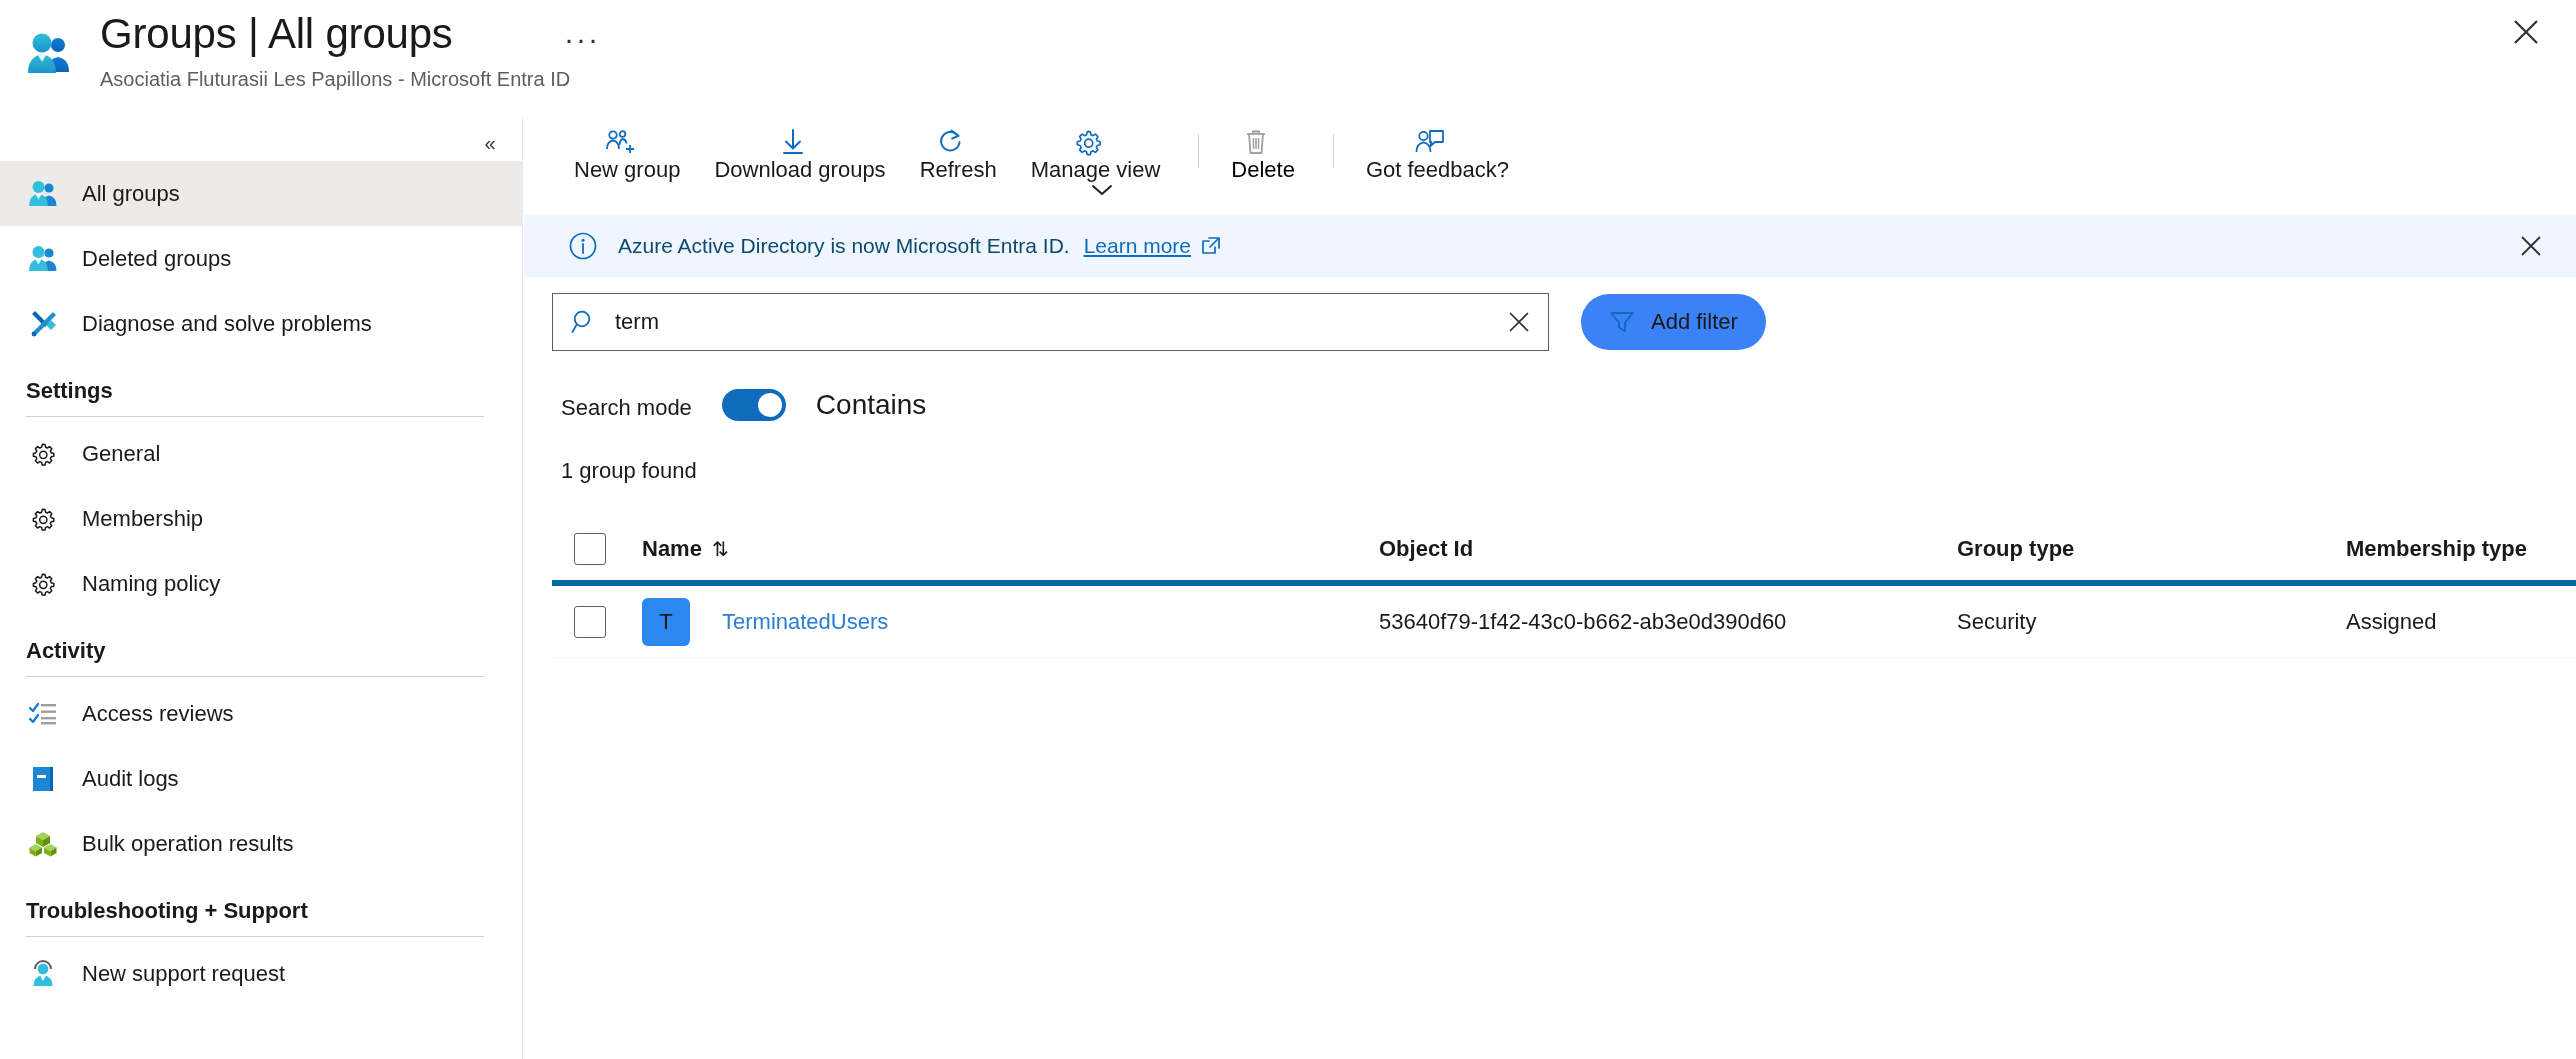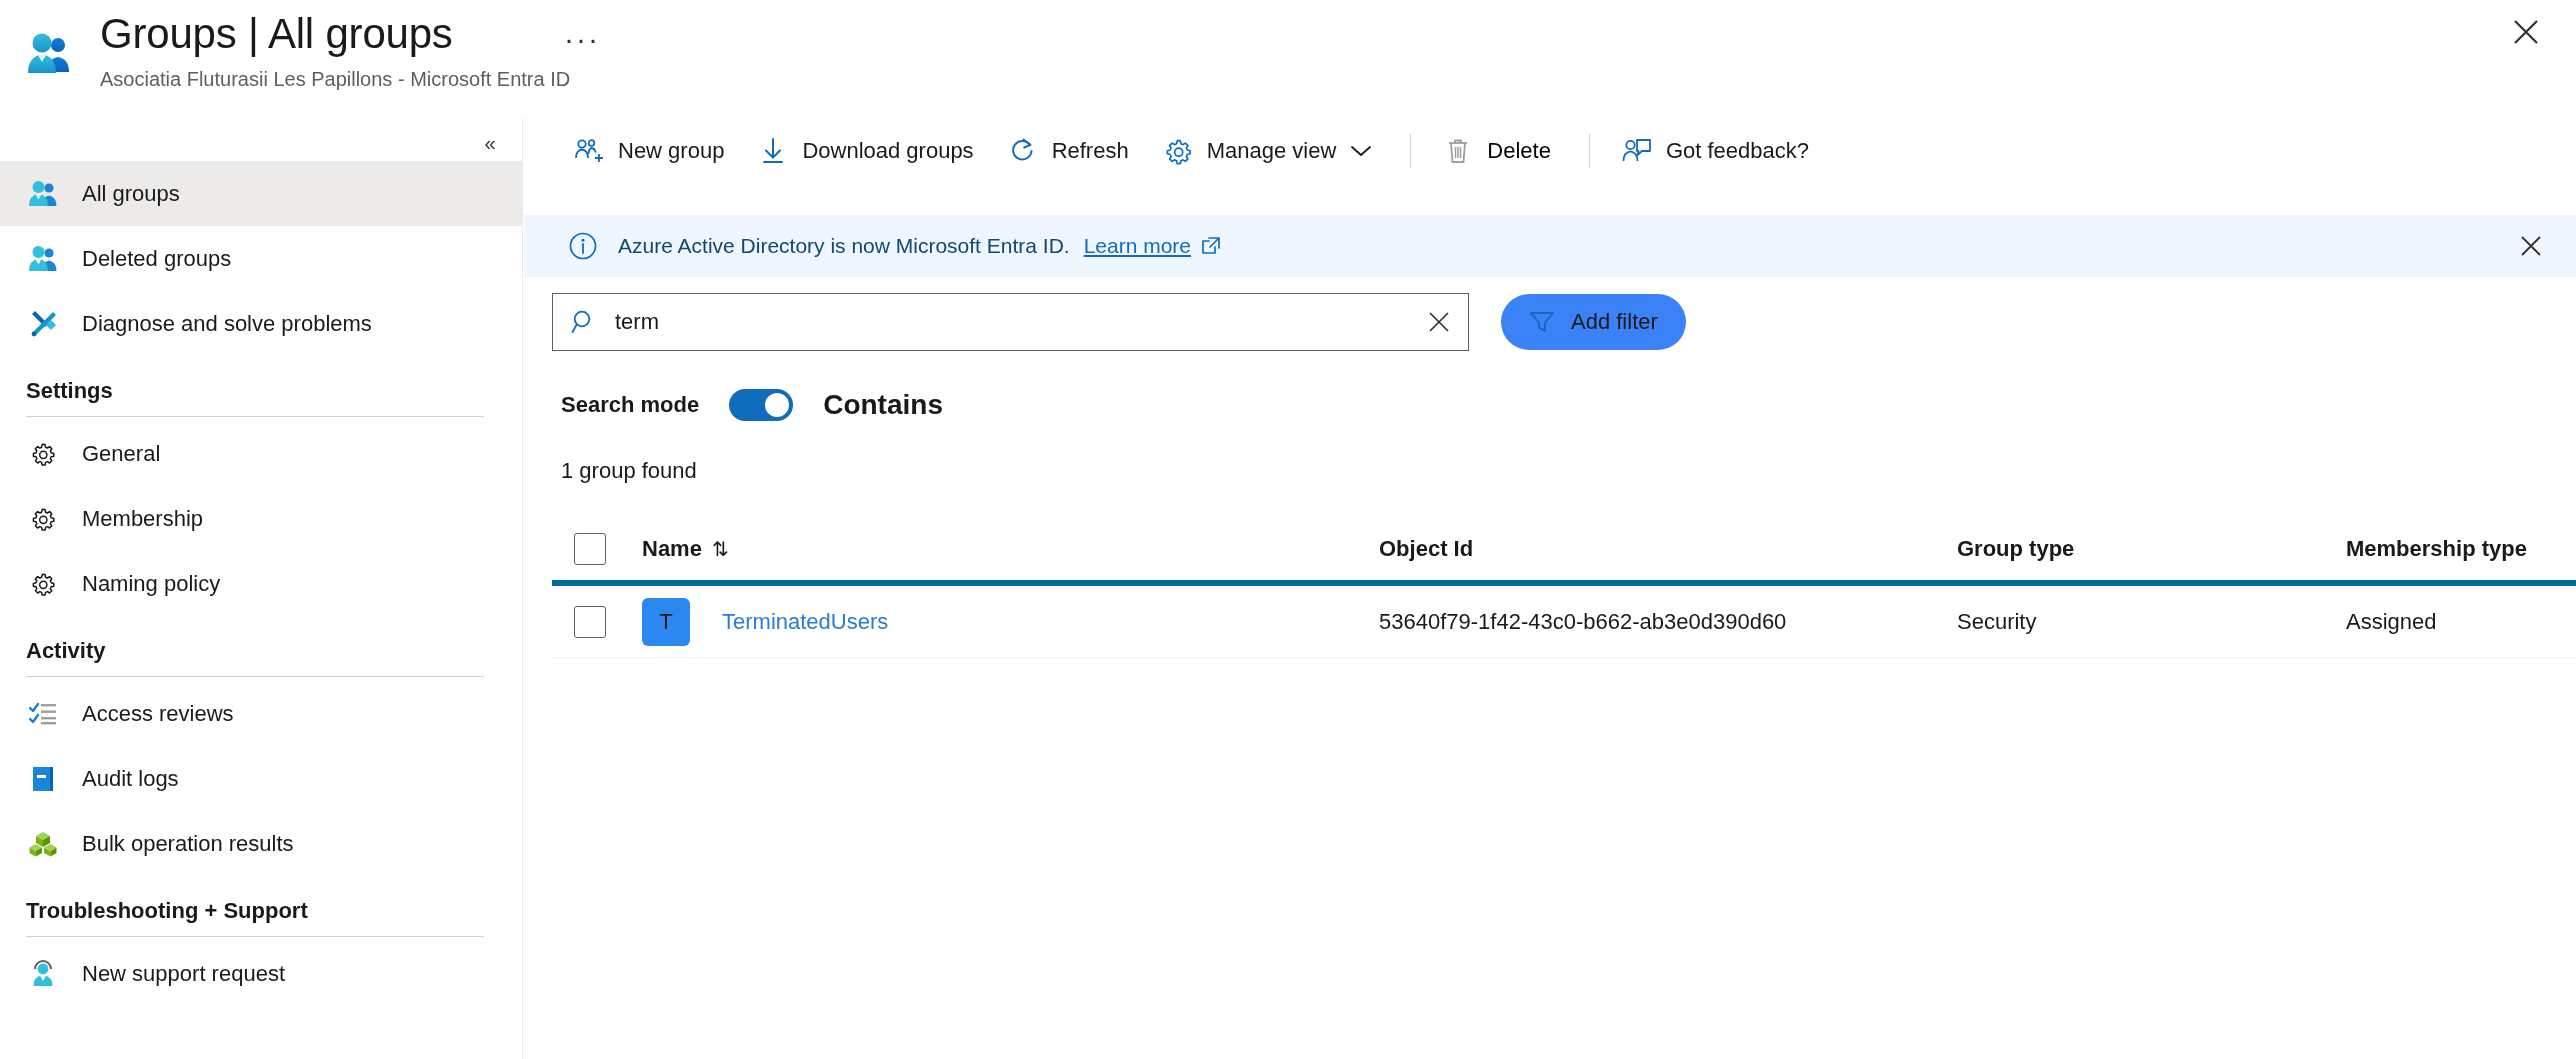--- a/index.html
+++ b/index.html
@@ -73,21 +73,21 @@
 
   
   .cmdbar {
     position: absolute; left: 524px; top: 118px;
     width: 2052px; height: 66px;
     display: flex; align-items: center; padding-left: 36px;
   }
   .cmd {
     display: flex; align-items: center; height: 48px;
     padding: 0 14px; margin-right: 6px; cursor: pointer;
-    font-size: 22px; color: #1b1a19; white-space: nowrap; border-radius: 2px;
+    font-size: 22px; color: #1b1a19; white-space: nowrap; border-radius: 2px; flex-direction: column;
   }
   .cmd.disabled { color: #000000; cursor: default; }
   .cmd-ico {
     width: 30px; height: 30px; margin-right: 14px;
     display: flex; align-items: center; justify-content: center; flex: 0 0 30px;
   }
   .cmd-chev { margin-left: 14px; display: flex; align-items: center; }
   .cmd-divider { width: 1px; height: 34px; background: #d2d0ce; margin: 0 18px; }
 
   
@@ -105,42 +105,42 @@
   .banner-ext { margin-left: 10px; display: inline-flex; align-items: center; cursor: pointer; }
   .banner-close {
     position: absolute; right: 28px; top: 50%; transform: translateY(-50%);
     width: 34px; height: 34px; cursor: pointer;
     display: flex; align-items: center; justify-content: center;
   }
 
   
   .search-row { position: absolute; left: 552px; top: 293px; display: flex; align-items: center; }
   .search-box {
-    width: 917px; height: 58px; border: 1px solid #605e5c; background: #fff;
+    width: 997px; height: 58px; border: 1px solid #605e5c; background: #fff;
     display: flex; align-items: center; position: relative;
   }
   .search-ico { margin-left: 18px; margin-right: 18px; display: flex; align-items: center; }
   .search-input {
     border: none; outline: none; font-size: 22px;
     font-family: "Liberation Sans", sans-serif;
     color: #1b1a19; background: transparent; flex: 1; height: 100%;
   }
   .search-clear {
     width: 46px; height: 46px; margin-right: 6px; cursor: pointer;
     display: flex; align-items: center; justify-content: center;
   }
   .addfilter {
     margin-left: 32px; height: 56px; border-radius: 28px; background: #3b82f6;
     display: flex; align-items: center; padding: 0 28px; cursor: pointer;
   }
   .addfilter-ico { margin-right: 16px; display: flex; align-items: center; }
   .addfilter-label { font-size: 22px; color: #1b1a19; }
 
   
-  .mode-row { position: absolute; left: 561px; top: 389px; display: flex; align-items: center; font-weight: bold; }
+  .mode-row { position: absolute; left: 561px; top: 389px; display: flex; align-items: flex-end; }
   .mode-label { font-size: 22px; color: #1b1a19; }
   .toggle {
     margin-left: 30px; width: 64px; height: 32px; border-radius: 16px;
     background: #0f6cbd; position: relative; cursor: pointer;
   }
   .toggle-knob {
     position: absolute; right: 4px; top: 4px;
     width: 24px; height: 24px; border-radius: 50%; background: #fff;
   }
   .mode-value { margin-left: 30px; font-size: 28px; color: #1b1a19; }

